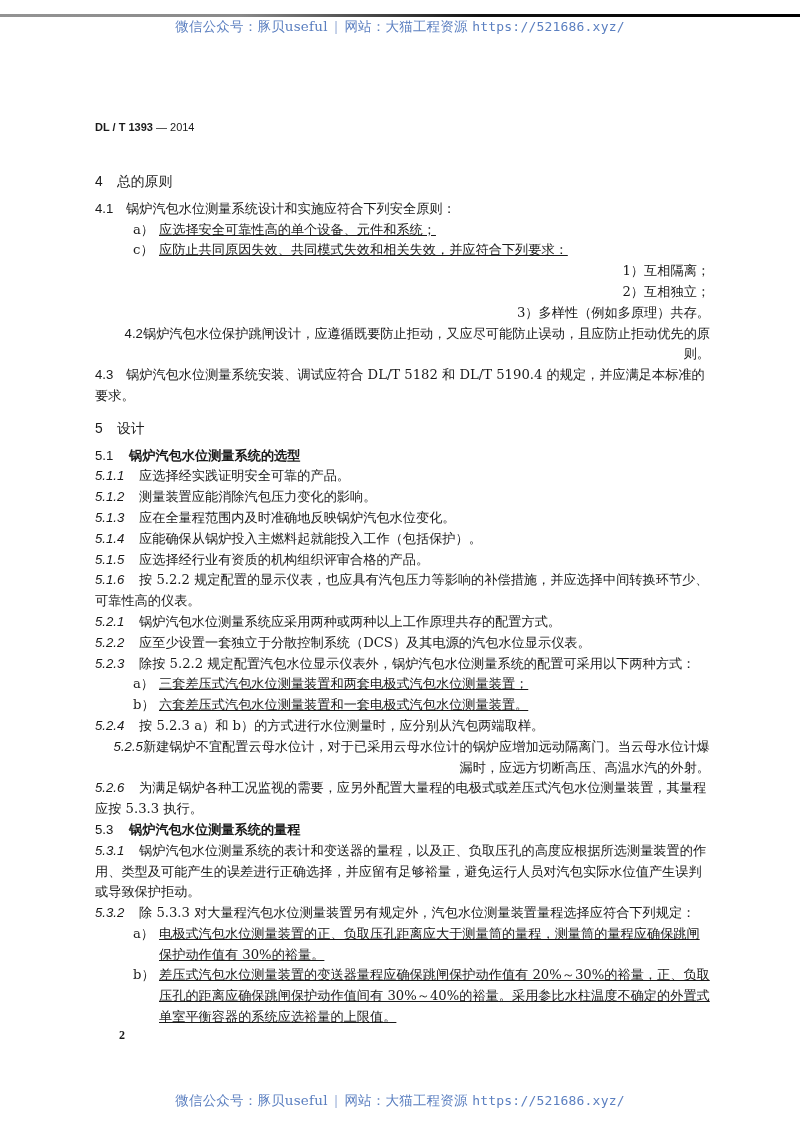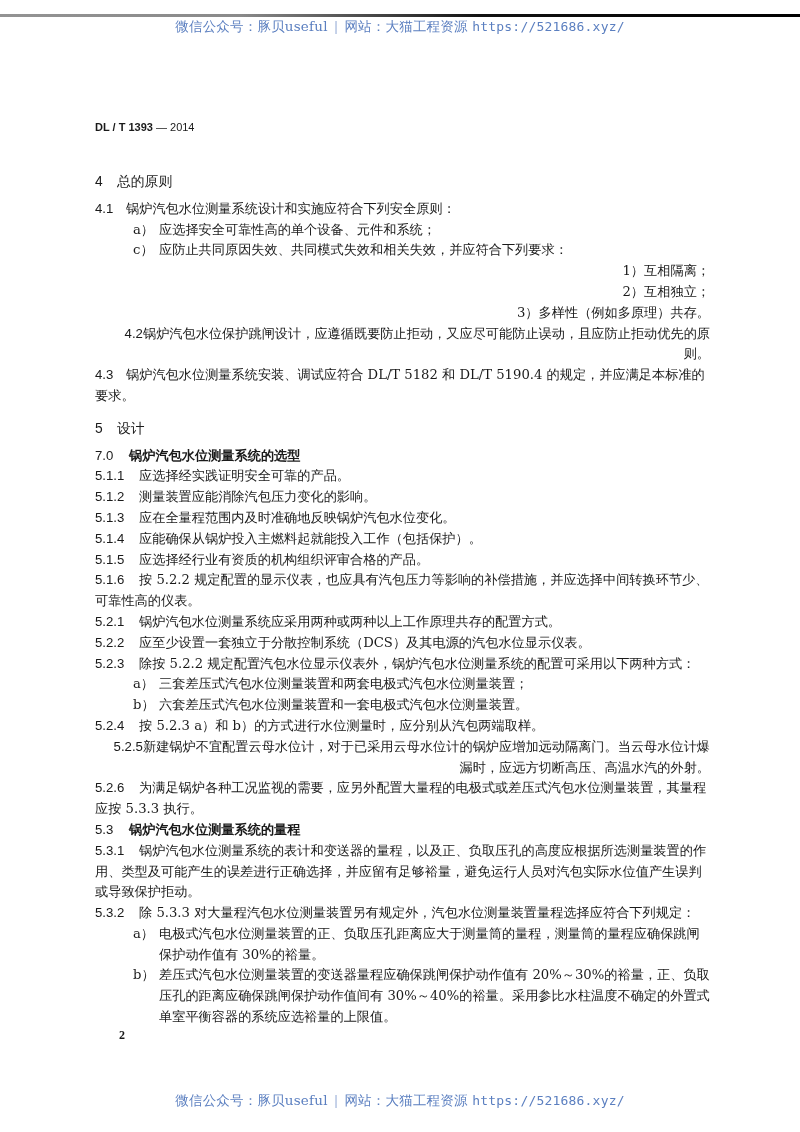--- a/index.html
+++ b/index.html
@@ -28,22 +28,22 @@
     position:absolute; left:107px; top:164px; width:603px;
     font-size:13.2px; line-height:20.8px;
   }
   .p { margin:0; }
   .sec { font-family:"Liberation Sans", sans-serif; font-size:13.8px; margin-top:8px; margin-bottom:6px; }
   .sec .num { display:inline-block; width:22px; }
   .sub { font-family:"Liberation Sans", sans-serif; font-weight:bold; }
   .sub .num { font-weight:normal; display:inline-block; width:34px; }
   .num { font-family:"Liberation Sans", sans-serif; }
   .n2 { display:inline-block; width:31px; }
-  .n3 { display:inline-block; width:44px; }
-  .lvl1 { padding-left:26px; text-indent:-26px; margin-left:26px; }
+  .n3 { display:inline-block; width:44px;font-style:italic; }
+  .lvl1 { padding-left:26px; text-indent:-26px; margin-left:26px;text-decoration:underline; }
   .lvl1 .tag { display:inline-block; width:26px; text-indent:0; }
   .lvl2 { padding-left:32px; text-indent:-32px; margin-left:45px;text-align:right; }
   .lvl2 .tag { display:inline-block; width:32px; text-indent:0; }
   .page-num {
     position:absolute; left:119px; top:1028px; font-family:"Liberation Serif", serif;
     font-weight:bold; font-size:12px;
   }
 </style>
 </head>
 <body>
@@ -78,21 +78,21 @@
   </p>
   <p class="p" style="margin-left:-12px;">
     <span class="num n2">4.3</span><span>锅炉汽包水位测量系统安装、调试应符合 DL/T 5182 和 DL/T 5190.4 的规定，并应满足本标准的要求。</span>
   </p>
 
   <div class="sec" style="margin-left:-12px; margin-top:12px;">
     <span class="num">5</span><span>设计</span>
   </div>
 
   <p class="p sub" style="margin-left:-12px;">
-    <span class="num">7.0</span><span>锅炉汽包水位测量系统的选型</span>
+    <span class="num">5.1</span><span>锅炉汽包水位测量系统的选型</span>
   </p>
   <p class="p" style="margin-left:-12px;"><span class="num n3">5.1.1</span><span>应选择经实践证明安全可靠的产品。</span></p>
   <p class="p" style="margin-left:-12px;"><span class="num n3">5.1.2</span><span>测量装置应能消除汽包压力变化的影响。</span></p>
   <p class="p" style="margin-left:-12px;"><span class="num n3">5.1.3</span><span>应在全量程范围内及时准确地反映锅炉汽包水位变化。</span></p>
   <p class="p" style="margin-left:-12px;"><span class="num n3">5.1.4</span><span>应能确保从锅炉投入主燃料起就能投入工作（包括保护）。</span></p>
   <p class="p" style="margin-left:-12px;"><span class="num n3">5.1.5</span><span>应选择经行业有资质的机构组织评审合格的产品。</span></p>
   <p class="p" style="margin-left:-12px;"><span class="num n3">5.1.6</span><span>按 5.2.2 规定配置的显示仪表，也应具有汽包压力等影响的补偿措施，并应选择中间转换环节少、可靠性高的仪表。</span></p>
 
   <p class="p" style="margin-left:-12px;"><span class="num n3">5.2.1</span><span>锅炉汽包水位测量系统应采用两种或两种以上工作原理共存的配置方式。</span></p>
   <p class="p" style="margin-left:-12px;"><span class="num n3">5.2.2</span><span>应至少设置一套独立于分散控制系统（DCS）及其电源的汽包水位显示仪表。</span></p>

